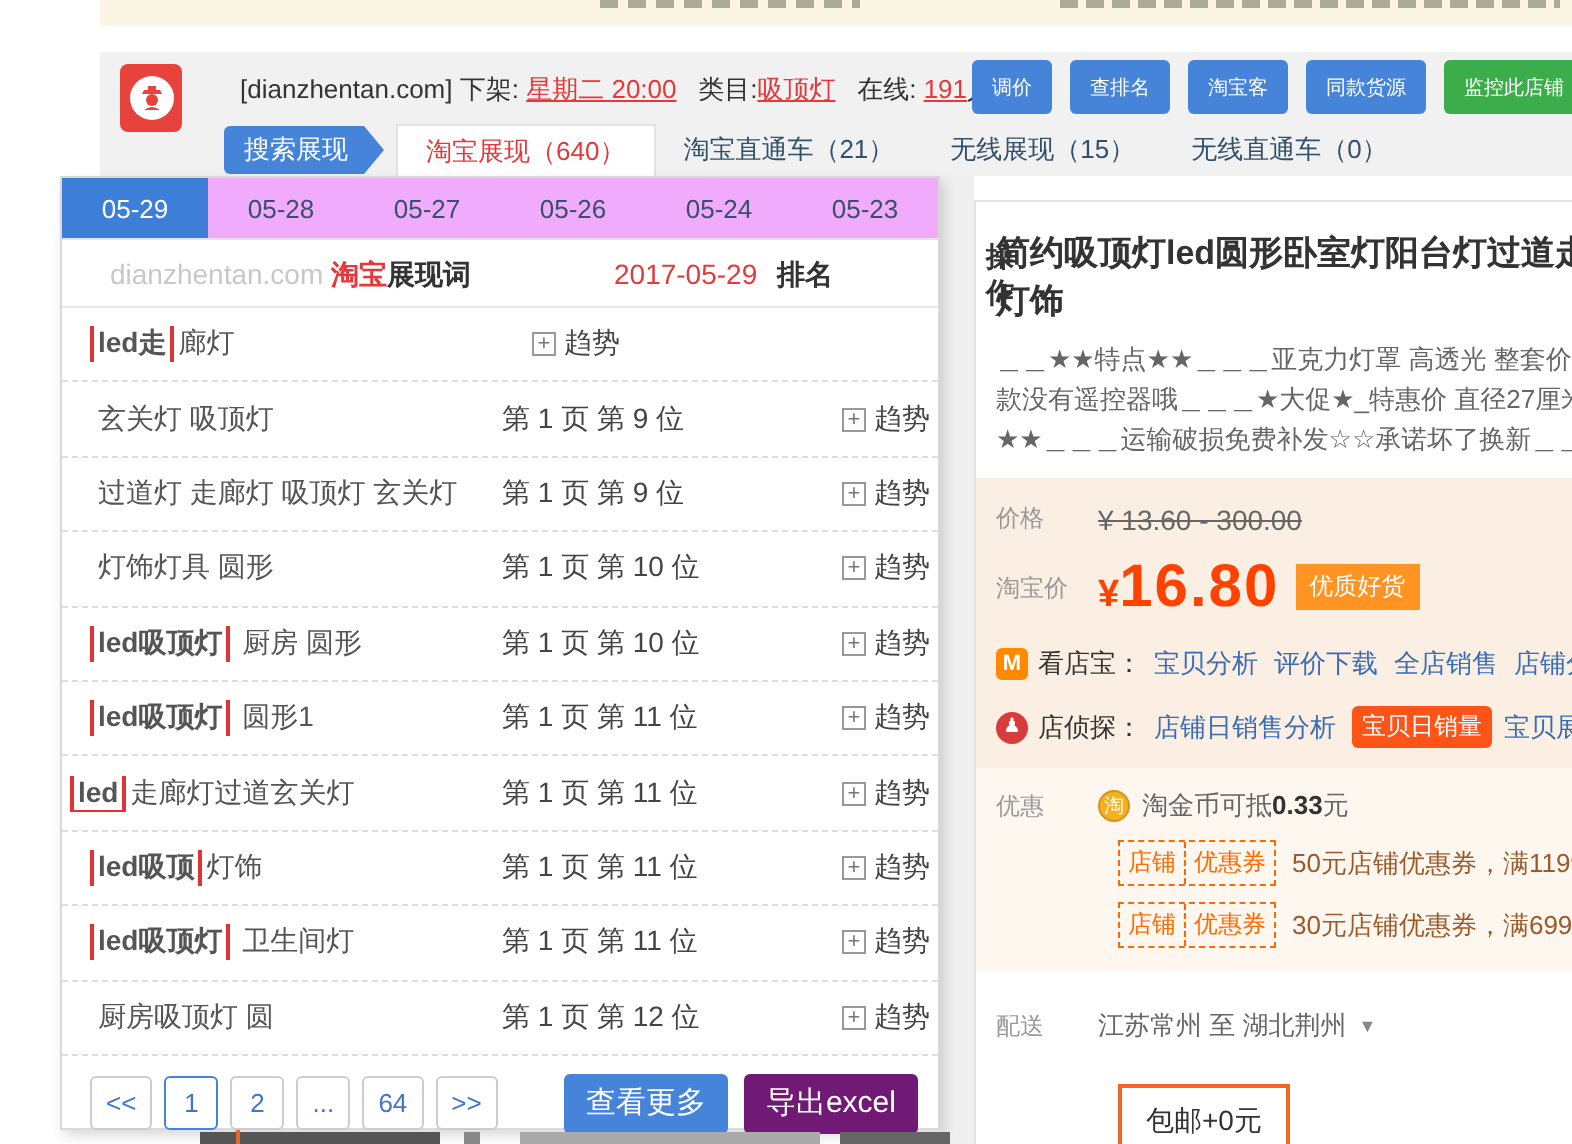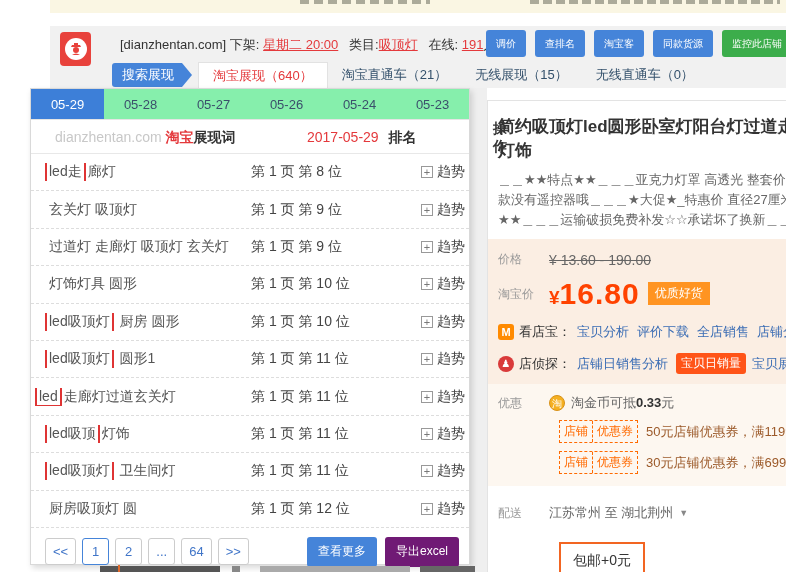--- a/index.html
+++ b/index.html
@@ -71,50 +71,50 @@
   .ctext { font-size:13px; color:#9c5a2a; }
   .delivrow { display:flex; align-items:center; margin:18px 0 0 10px; font-size:13px; }
   .delivval { color:#666; }
   .caret { color:#888; font-size:9px; margin-left:6px; }
   .shipbox { display:inline-block; margin:20px 0 0 71px; border:2px solid #f26522; padding:8px 12px;
     font-size:14px; color:#333; background:#fff; }
 
   
   .popup { position:absolute; left:30px; top:88px; width:440px; height:477px; background:#fff;
     border:1px solid #d9d9d9; box-shadow:2px 3px 6px rgba(0,0,0,.15); }
-  .datebar { display:flex; height:31px; background:#86efac; border-bottom:1px solid #e5e5e5; }
+  .datebar { display:flex; height:31px; background:#f0abfc; border-bottom:1px solid #e5e5e5; }
   .datetab { flex:1; display:flex; align-items:center; justify-content:center; font-size:13px;
     color:#3b4f6b; cursor:pointer; }
   .datetab.active { background:#3d7fd8; color:#fff; }
   .thead { display:grid; grid-template-columns:220px 155px auto; align-items:center; height:34px;
     border-bottom:1px solid #e8e8e8; font-size:14px;gap:36px; }
   .th-word { padding-left:24px; white-space:nowrap; }
   .th-site { color:#c8c8c8; }
   .th-brand { color:#e4393c; font-weight:bold; }
   .th-wordtxt,.th-rank,.th-op { color:#333; font-weight:bold; }
   .th-date { color:#e4393c; margin-right:6px; }
   .th-ranks { padding-left:20px; white-space:nowrap; }
   .th-op { padding-left:15px; }
   .trow { display:grid; grid-template-columns:220px 155px auto; align-items:center; height:37.4px;
     border-bottom:1px dashed #ddd; font-size:14px; color:#555; }
   .trow .kw { padding-left:18px; white-space:nowrap; overflow:hidden; }
-  .kw-box { display:inline-block; border:2px solid #df3434; padding:1px 2px; margin:-3px 2px -3px -4px; }
+  .kw-box { display:inline-block; border:2px solid #df3434; padding:1px 2px; margin:-3px 2px -3px -4px;font-weight:bold; }
   .trow.cutbox .kw-box { margin-left:-14px; }
   .trow .rank { white-space:nowrap; color:#444; }
   .trow .op { display:flex; align-items:center; padding-left:15px; color:#444; cursor:pointer; }
   .trend-ic { display:inline-block; width:12px; height:12px; border:1px solid #999; color:#777;
     font-size:11px; line-height:10px; text-align:center; margin-right:4px; }
   .pagerrow { display:flex; align-items:center; margin:9px 10px 0 14px; }
   .pg { min-width:27px; height:27px; border:1px solid #ccc; border-radius:3px; color:#4075c8;
     display:flex; align-items:center; justify-content:center; font-size:13px; padding:0 7px;
     margin-right:6px; cursor:pointer; background:#fff; }
   .pg.current { border-color:#4584d9; }
   .pagerbtns { margin-left:auto; display:flex; gap:8px; }
   .pbtn { height:30px; padding:0 11px; display:flex; align-items:center; border-radius:3px;
-    color:#fff; font-size:12px; cursor:pointer; }
+    color:#fff; font-size:15px; cursor:pointer; }
   .pbtn.blue { background:#4584d9; }
   .pbtn.green { background:#701a75; }
 
   
   .deco { position:absolute; background:#b9b9b9; height:6px; bottom:0; }
   .deco.d1 { left:100px; width:120px; background:#555; }
   .deco.d2 { left:232px; width:8px; background:#888; }
   .deco.d3 { left:260px; width:150px; background:#aaa; }
   .deco.d4 { left:420px; width:55px; background:#666; }
   .deco.d5 { left:118px; width:2px; height:7px; background:#e06a2b; }
@@ -169,21 +169,21 @@
       <div class="p-desc">
         <div>＿＿★★特点★★＿＿＿亚克力灯罩 高透光 整套价进口芯</div>
         <div>款没有遥控器哦＿＿＿★大促★_特惠价 直径27厘米LED12</div>
         <div>★★＿＿＿运输破损免费补发☆☆承诺坏了换新＿＿＿★★</div>
       </div>
     </div>
 
     <div class="peach">
       <div class="prow">
         <div class="plabel">价格</div>
-        <div class="oldprice">¥ 13.60 - 190.00</div>
+        <div class="oldprice">¥ 13.60 - 300.00</div>
       </div>
       <div class="prow" style="margin-top:9px; align-items:flex-end;">
         <div class="plabel" style="padding-bottom:8px;">淘宝价</div>
         <div class="bigprice"><span>¥</span><span class="num">16.80</span></div>
         <div class="qbadge" style="margin-bottom:6px;">优质好货</div>
       </div>
       <div class="srow">
         <span class="sq-icon">M</span>
         <span class="slabel">看店宝：</span>
         <a class="blink">宝贝分析</a>
@@ -251,21 +251,20 @@
       </div>
       <div class="th-ranks">
         <span class="th-date">2017-05-29</span>
         <span class="th-rank">排名</span>
       </div>
       <div class="th-op">操作</div>
     </div>
 
     <div class="trow">
       <div class="kw"><span class="kw-box">led走</span><span>廊灯</span></div>
-      <div class="rank">第 1 页 第 8 位</div>
       <div class="op">
           <span class="trend-ic">+</span>
           <span>趋势</span>
         </div>
     </div>
     <div class="trow">
       <div class="kw"><span>玄关灯 吸顶灯</span></div>
       <div class="rank">第 1 页 第 9 位</div>
       <div class="op">
           <span class="trend-ic">+</span>

